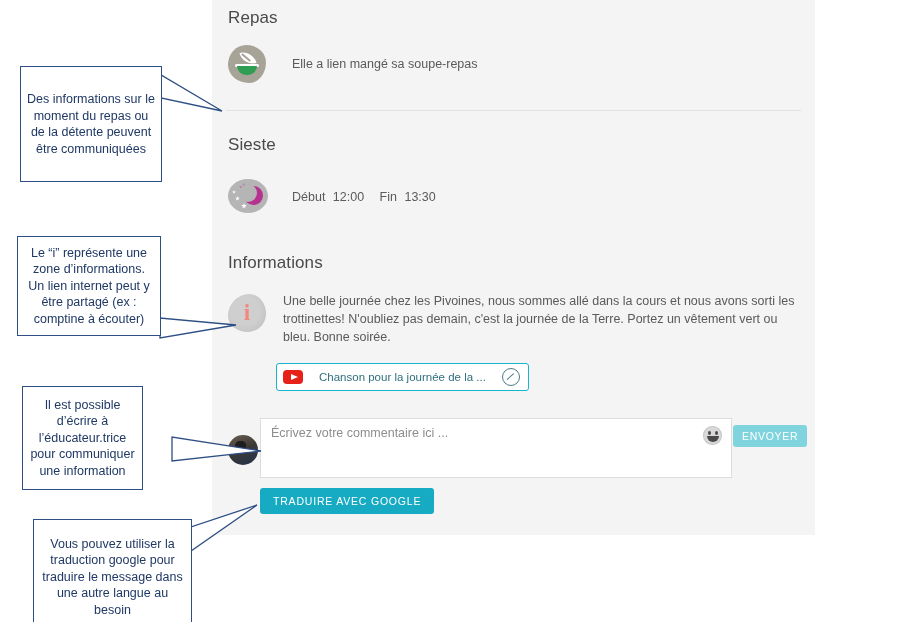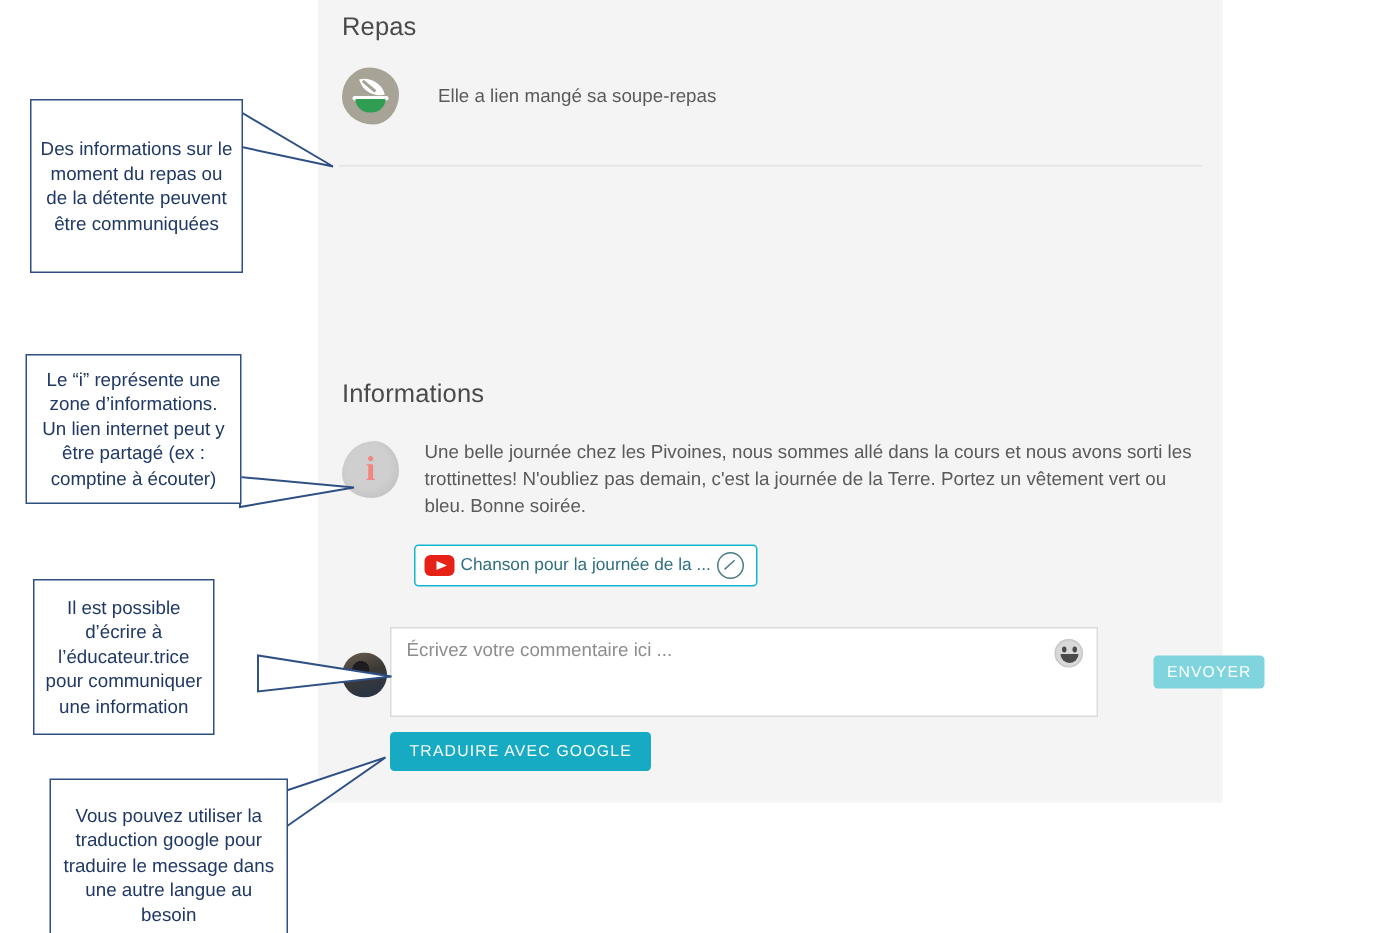--- a/index.html
+++ b/index.html
@@ -155,21 +155,21 @@
     font-size: 23px;
     font-weight: bold;
     color: #f2877f;
     line-height: 26px;
   }
 
   
   .link-chip {
     display: inline-flex;
     align-items: center;
-    gap: 4px;
+    gap: 16px;
     border: 1.6px solid #13b6cf;
     border-radius: 3px;
     background: #ffffff;
     padding: 5px 8px 5px 6px;
     height: 16px;
   }
   .yt-icon {
     width: 20px; height: 14px;
     background: #e62117;
     border-radius: 4px;
@@ -306,20 +306,40 @@
           <div class="meal-leaf-vein"></div>
           <div class="meal-bowl-rim"></div>
           <div class="meal-bowl"></div>
         </div>
       </div>
       <div class="row-text" style="margin-left:26px;margin-top:10px;">Elle a lien mangé sa soupe-repas</div>
     </div>
   </div>
   <div class="divider" style="top:110px;"></div>
 
+  <div class="section" style="top:111px;height:117px;">
+    <div class="section-title" style="position:absolute;left:16px;top:24px;">Sieste</div>
+    <div class="row" style="position:absolute;left:16px;top:65px;">
+      <div class="icon-blob">
+        <div class="nap-blob">
+          <div class="star s1"></div>
+          <div class="star s2"></div>
+          <div class="star s3"></div>
+          <div class="star s4"></div>
+          <div class="moon"></div>
+        </div>
+      </div>
+      <div class="row-text" style="margin-left:26px;margin-top:12px;">
+        <span>Début</span>
+        <span style="margin-left:4px;">12:00</span>
+        <span style="margin-left:12px;">Fin</span>
+        <span style="margin-left:4px;">13:30</span>
+      </div>
+    </div>
+  </div>
 
   <div class="section" style="top:228px;height:185px;">
     <div class="section-title" style="position:absolute;left:16px;top:25px;">Informations</div>
 
     <div class="row" style="position:absolute;left:16px;top:66px;">
       <div class="icon-blob">
         <div class="info-blob">
             <div class="info-i">i</div>
           </div>
       </div>
@@ -338,21 +358,21 @@
 
     <div class="comment-box" style="position:absolute;left:48px;top:5px;">
       <div class="comment-placeholder">Écrivez votre commentaire ici ...</div>
       <div class="emoji-btn">
         <span class="eye l"></span>
           <span class="eye r"></span>
           <span class="mouth"></span>
       </div>
     </div>
 
-    <div class="btn-envoyer" style="position:absolute;left:521px;top:24px;margin-left:36px;">ENVOYER</div>
+    <div class="btn-envoyer" style="position:absolute;left:521px;top:12px;">ENVOYER</div>
 
     <div class="btn-translate" style="position:absolute;left:48px;top:75px;">TRADUIRE AVEC GOOGLE</div>
   </div>
 </div>
 
 <svg class="tail-svg" width="915" height="622">
   <polygon points="161,75 161,98 222,111" fill="#ffffff" stroke="#2e4f84" stroke-width="1.3" stroke-linejoin="miter"></polygon>
   <polygon points="160,318 160,338 236,325" fill="#ffffff" stroke="#2e4f84" stroke-width="1.3" stroke-linejoin="miter"></polygon>
   <polygon points="172,437 172,461 261,451" fill="#ffffff" stroke="#2e4f84" stroke-width="1.3" stroke-linejoin="miter"></polygon>
   <polygon points="191,527 191,551 257,505" fill="#ffffff" stroke="#2e4f84" stroke-width="1.3" stroke-linejoin="miter"></polygon>

